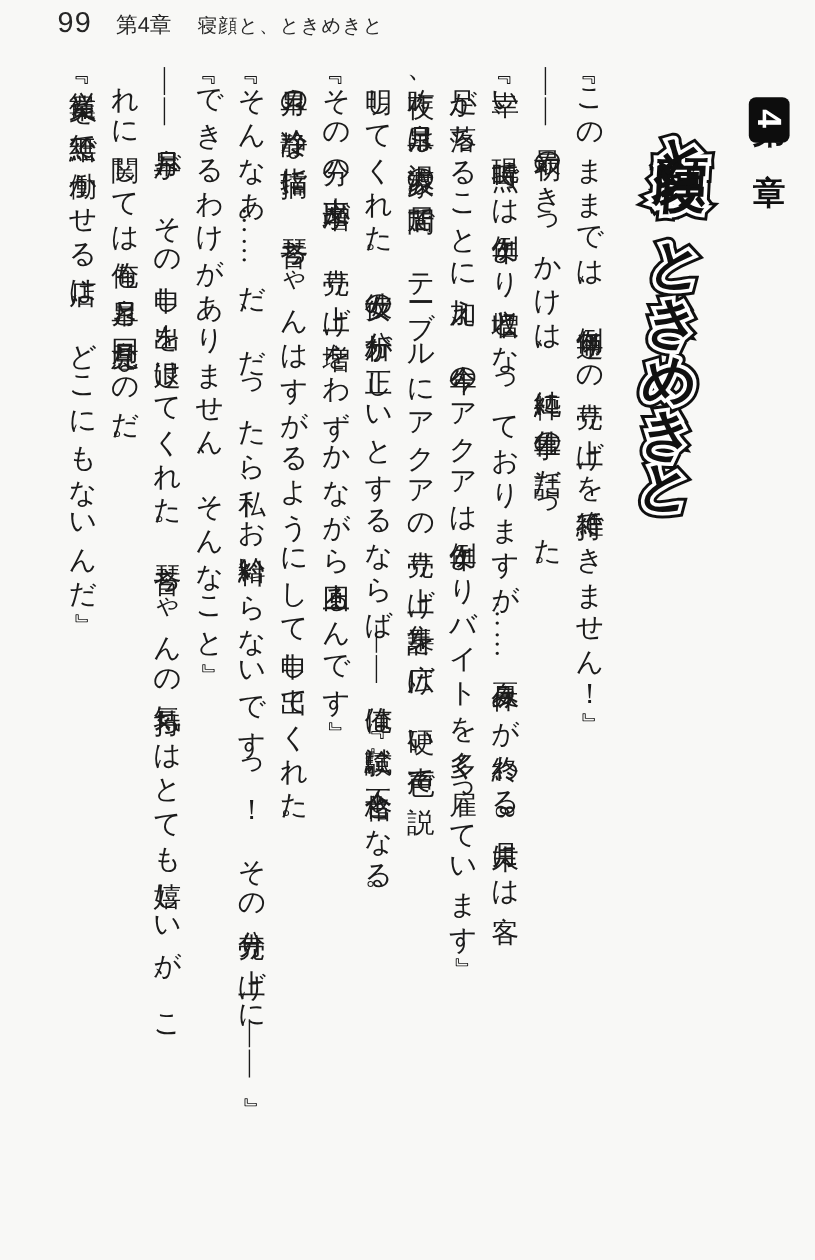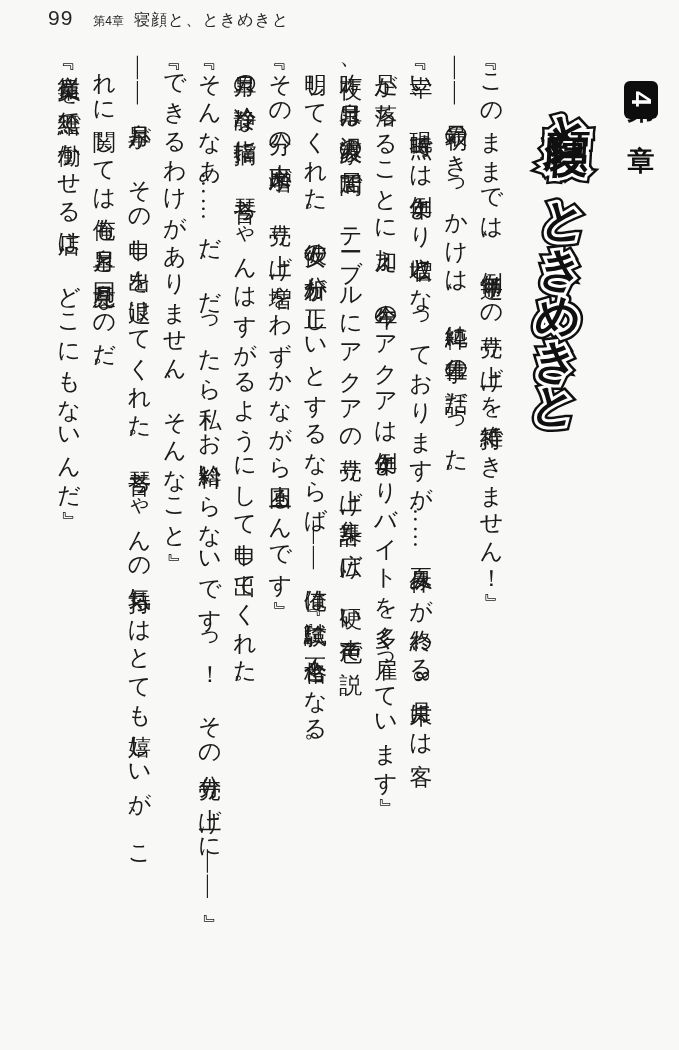--- a/index.html
+++ b/index.html
@@ -12,22 +12,22 @@
     color:#1c1c1c;
   }
 
   
   .running-header {
     position:absolute; top:6px; left:48px;
     display:flex; align-items:baseline;
     font-family:"Liberation Sans","DejaVu Sans",sans-serif;
     color:#262626;
   }
-  .running-header .pgnum { font-size:21px; letter-spacing:1px; margin-right:20px; }
-  .running-header .chap  { font-size:12px; margin-right:10px; }
+  .running-header .pgnum { font-size:24px; letter-spacing:1px; margin-right:20px; }
+  .running-header .chap  { font-size:18px; margin-right:22px; }
   .running-header .htitle{ font-size:16px; letter-spacing:1px; }
 
   
   .chapter-block {
     position:absolute; top:72px; right:16px;
     writing-mode:vertical-rl;
     font-family:"Liberation Sans","DejaVu Sans",sans-serif;
   }
   .chapter-label {
     line-height:44px;

